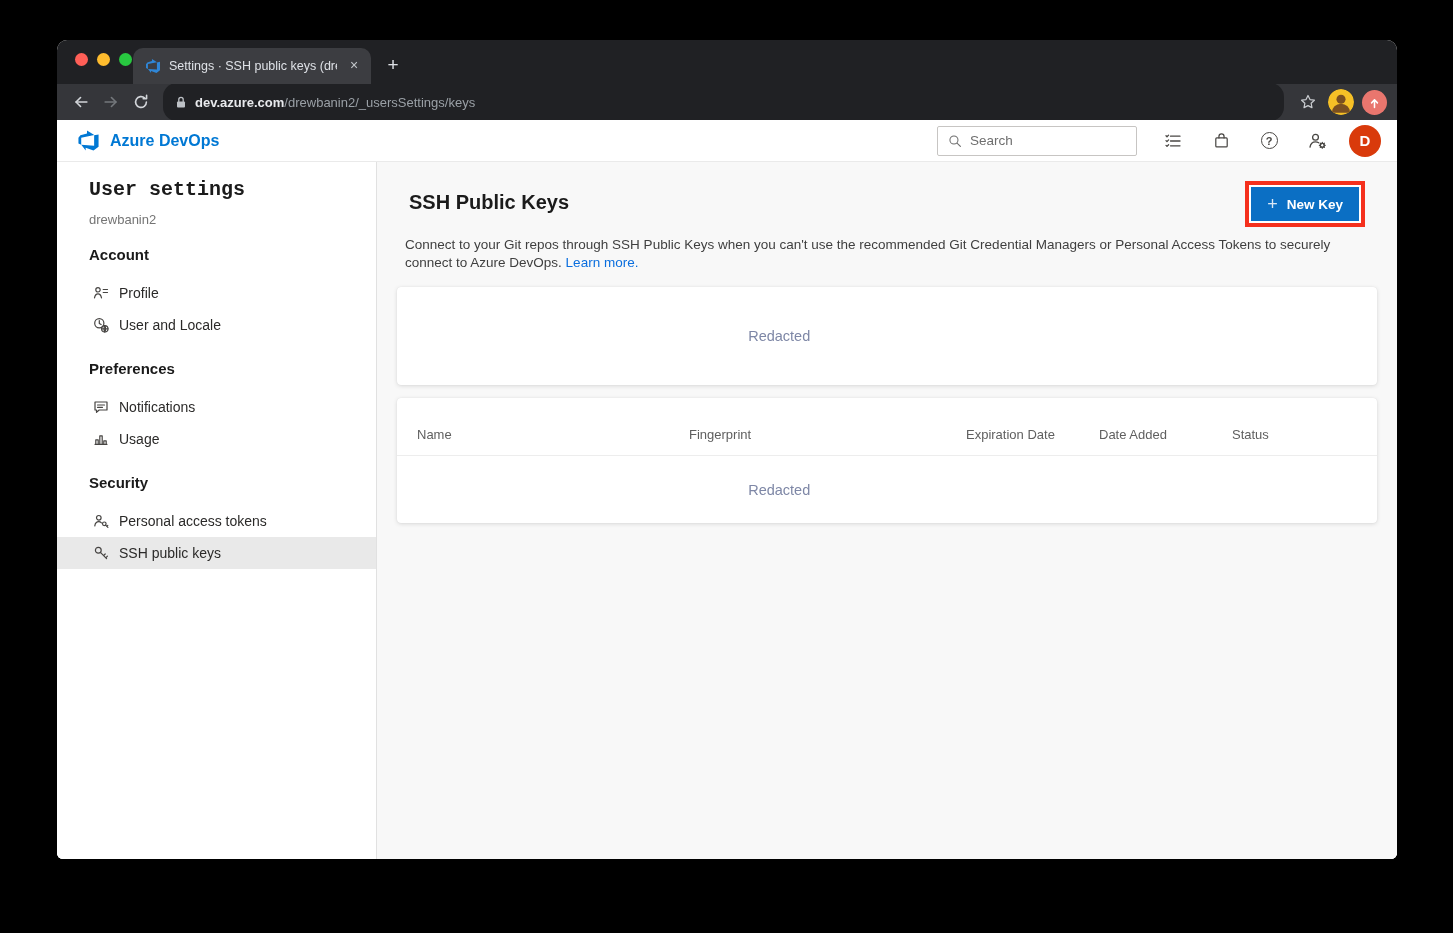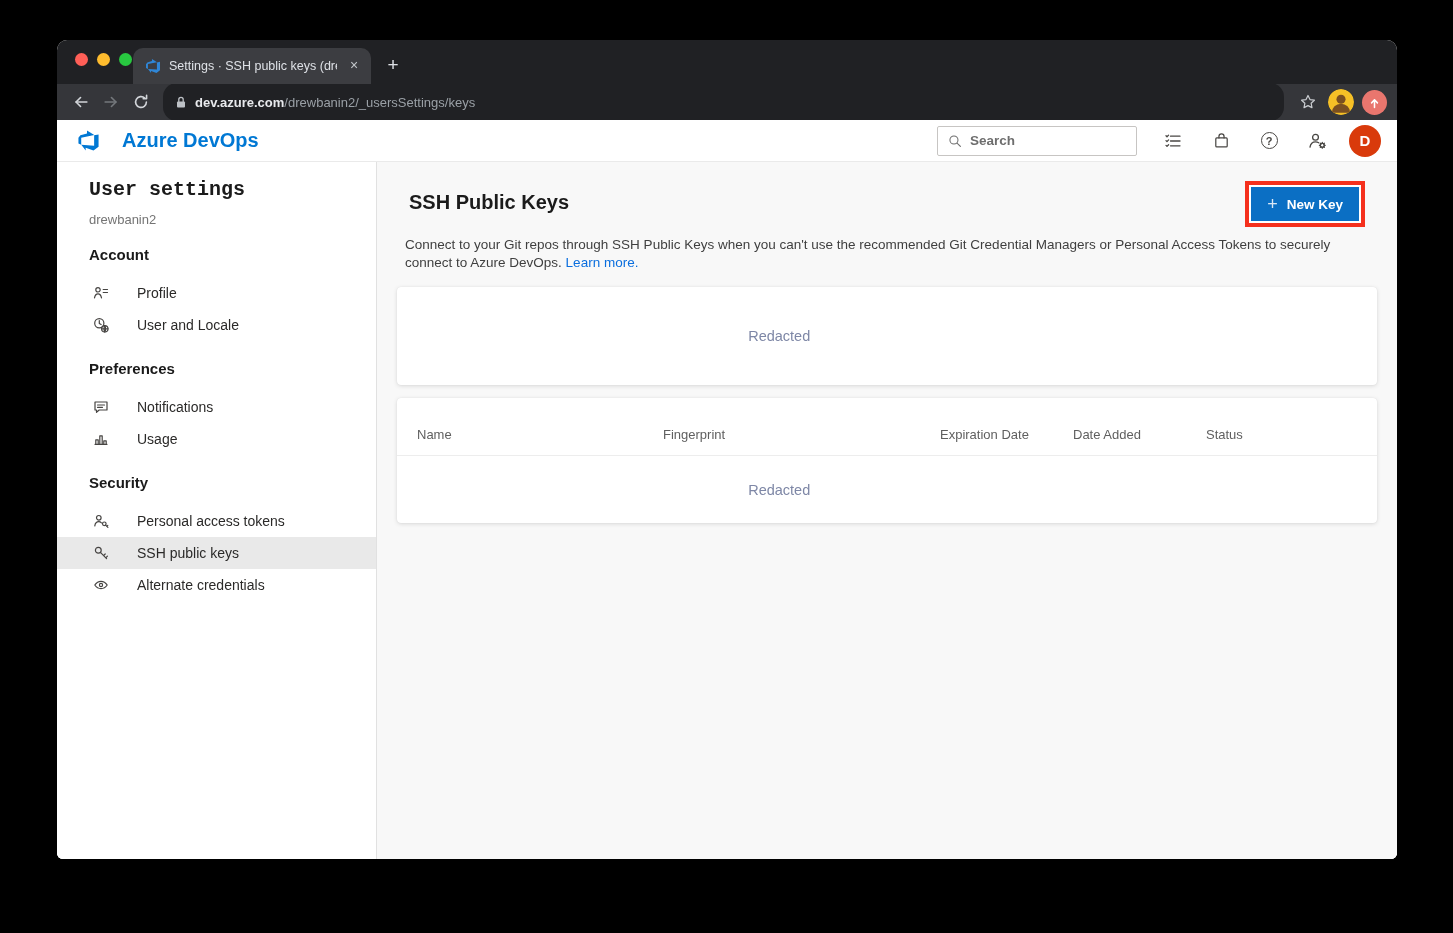--- a/index.html
+++ b/index.html
@@ -38,56 +38,56 @@
     display:flex; align-items:center; padding:0 12px; gap:8px; font-size:13px; white-space:nowrap; overflow:hidden;
   }
   .url-domain { color:#e8eaed; font-weight:700; }
   .url-path { color:#9aa0a6; }
   .chrome-avatar { width:26px; height:26px; border-radius:50%; overflow:hidden; flex:none; margin:0 4px; }
   .update-btn { width:25px; height:25px; border-radius:50%; background:#e9766e; display:flex; align-items:center; justify-content:center; flex:none; margin-left:2px; }
   
   .app { flex:1; display:flex; flex-direction:column; min-height:0; background:#fff; }
   .app-header { height:42px; flex:none; display:flex; align-items:center; padding:0 16px 0 20px; border-bottom:1px solid #eaeaea; background:#fff; }
   .brand { display:flex; align-items:center; gap:10px; }
-  .brand-name { color:#0078d4; font-weight:700; font-size:20px;margin-left:12px; }
+  .brand-name { color:#0078d4; font-weight:700; font-size:16px; }
   .spacer { flex:1; }
   .searchbox { width:200px; height:30px; border:1px solid #c7c5c3; border-radius:2px; display:flex; align-items:center; padding:0 10px; gap:8px; margin-right:12px; background:#fff; }
-  .searchbox input { border:none; outline:none; width:100%; font-size:13.5px; font-family:inherit; color:#8b5cf6; background:transparent;font-weight:bold; }
+  .searchbox input { border:none; outline:none; width:100%; font-size:13.5px; font-family:inherit; color:#8b5cf6; background:transparent; }
   .searchbox input::placeholder { color:#6e6e6e; }
   .hdr-icons { display:flex; margin-right:8px; }
   .hdr-icon-btn { width:48px; height:40px; display:flex; align-items:center; justify-content:center; }
   .help-circle { width:17px; height:17px; border:1.3px solid #494744; border-radius:50%; color:#494744; font-size:11px; font-weight:700; display:flex; align-items:center; justify-content:center; }
   .app-avatar { width:32px; height:32px; border-radius:50%; background:#d93a0b; color:#fff; font-size:15px; font-weight:700; display:flex; align-items:center; justify-content:center; flex:none; }
   .app-body { flex:1; display:flex; min-height:0; }
   
   .sidebar { width:320px; flex:none; background:#fff; border-right:1px solid #e1e1e1; padding-top:12px; }
   .sb-title { margin:4px 0 0 32px; font-size:20px; font-weight:700; line-height:24px; color:#1b1b1b;font-family:Liberation Mono, monospace; }
   .sb-user { margin:10px 0 0 32px; font-size:13px; color:#747474; }
   .sb-section { margin:18px 0 0 32px; font-size:15px; font-weight:700; line-height:20px; color:#1a1a1a; }
   .sb-items { margin-top:12px; }
-  .sb-item { height:32px; display:flex; align-items:center; padding-left:36px; gap:28px; font-size:14px; color:#2b2a29; cursor:default; }
+  .sb-item { height:32px; display:flex; align-items:center; padding-left:36px; gap:10px; font-size:14px; color:#2b2a29; cursor:default; }
   .sb-item.selected { background:#e9e9e9; }
   .sb-item .icon { width:16px; height:16px; flex:none; display:flex; }
   
   .icon svg { stroke:#464442; fill:none; stroke-width:1.2; stroke-linecap:round; stroke-linejoin:round; width:100%; height:100%; }
   
   .main { flex:1; background:#f8f8f8; overflow:hidden; }
   .main-header { display:flex; justify-content:space-between; align-items:flex-start; padding:0 32px; }
   .page-title { margin-top:29px; font-size:20px; font-weight:700; color:#1b1b1b; }
   .newkey-annotation { margin-top:19px; border:4px solid #f5301d; background:#fff; padding:2px; flex:none; }
   .newkey-btn { height:34px; background:#0b6fc4; color:#fff; display:flex; align-items:center; padding:0 16px; gap:9px; font-size:13.5px; font-weight:700; cursor:pointer; }
   .newkey-plus { font-size:18px; font-weight:300; color:#dbe8f6; line-height:1; }
   .desc { margin:9px 28px 0; font-size:13.5px; line-height:17.5px; color:#3f3f3f; max-width:945px; }
   .desc a { color:#0a6ede; text-decoration:none; }
   .card { margin:0 20px; background:#fff; border-radius:4px; box-shadow:0 1px 4px rgba(0,0,0,.13), 0 0 1px rgba(0,0,0,.1); }
   .card1 { margin-top:16px; height:98px; display:flex; align-items:center; }
   .redacted-wrap { width:78%; text-align:center; color:#7e87a6; font-size:14.5px; }
   .card2 { margin-top:13px; }
   .thead { height:58px; display:flex; align-items:flex-end; padding:0 0 13px 20px; border-bottom:1px solid #ededed; font-size:13px; color:#5f5f5f; }
-  .th-name { width:246px; } .th-finger { width:277px; } .th-exp { width:133px; } .th-added { width:133px; } .th-status { flex:1; }
+  .th-name { width:246px; } .th-finger { width:277px;margin-left:26px; } .th-exp { width:133px; } .th-added { width:133px; } .th-status { flex:1; }
   .trow { height:67px; display:flex; align-items:center; }
 </style>
 </head>
 <body>
 
 <div class="window">
 
   <div class="tabstrip">
     <div class="traffic">
       <span class="dot red"></span>
@@ -295,29 +295,20 @@
           </div>
           <div class="sb-item selected">
             <span class="icon">
               <svg viewBox="0 0 16 16">
                   <circle cx="5.3" cy="5.3" r="2.9"></circle>
                   <path d="M7.4 7.4l6.2 6.2M10.6 10.6l1.6-1.6M12.8 12.8l1.6-1.6"></path>
                 </svg>
             </span>
             <span>SSH public keys</span>
           </div>
-          <div class="sb-item">
-            <span class="icon">
-              <svg viewBox="0 0 16 16">
-                  <path d="M1.8 8S4.3 4.4 8 4.4 14.2 8 14.2 8 11.7 11.6 8 11.6 1.8 8 1.8 8z"></path>
-                  <circle cx="8" cy="8" r="1.6"></circle>
-                </svg>
-            </span>
-            <span>Alternate credentials</span>
-          </div>
         </div>
       </div>
 
       <div class="main">
         <div class="main-header">
           <div class="page-title">SSH Public Keys</div>
           <div class="newkey-annotation">
             <div class="newkey-btn">
               <span class="newkey-plus">+</span>
               <span>New Key</span>

